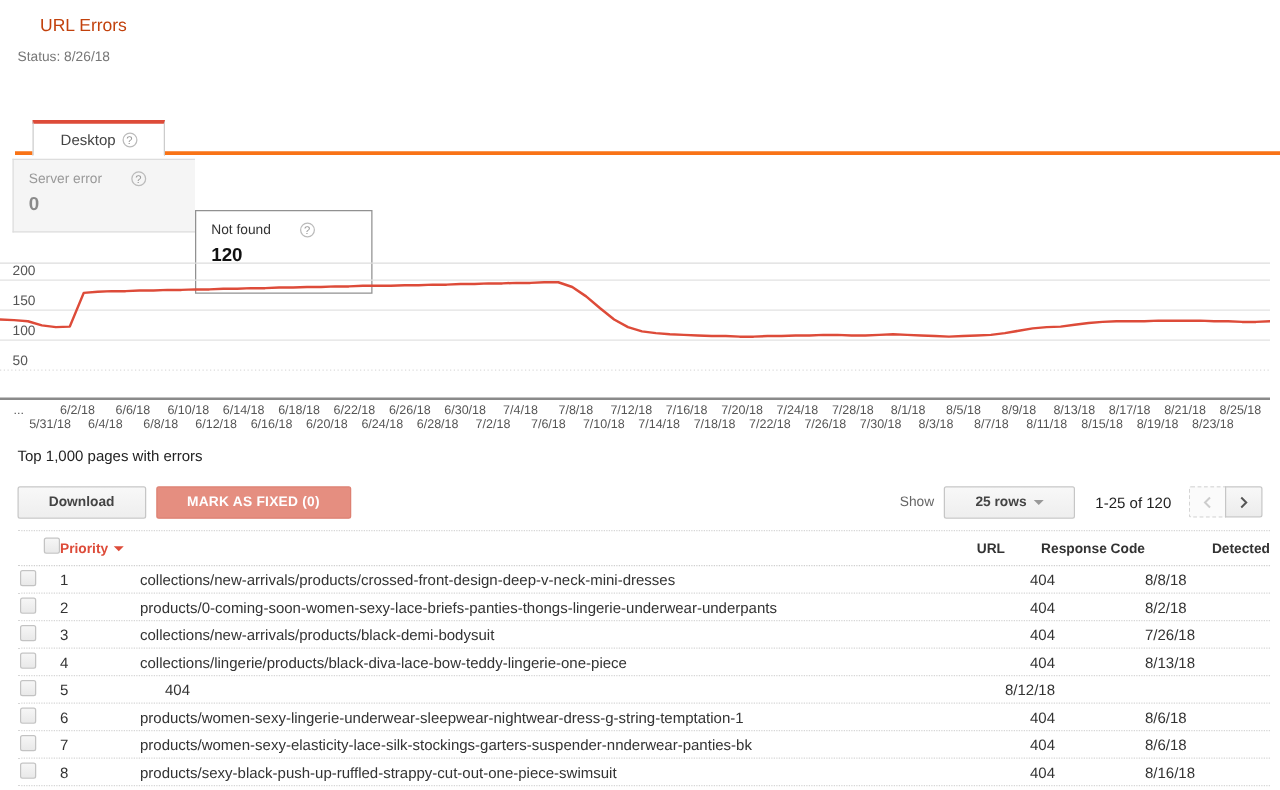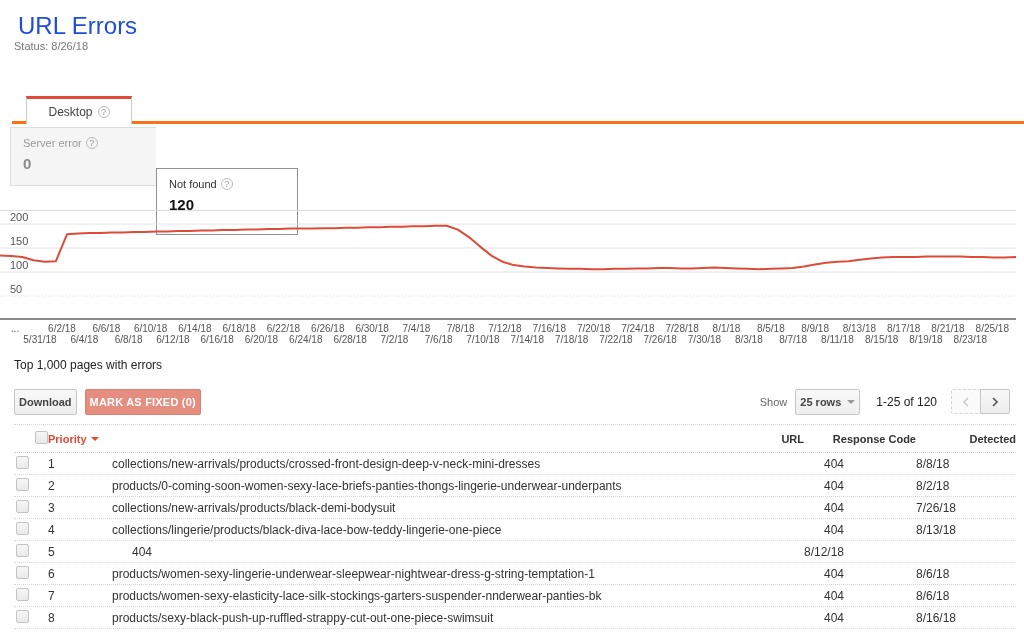--- a/index.html
+++ b/index.html
@@ -1,58 +1,58 @@
 <!DOCTYPE html>
 <html><head>
 <meta charset="utf-8">
 <style>
   * { margin:0; padding:0; box-sizing:border-box; }
   html,body { background:#fff; }
   body { font-family:"Liberation Sans", sans-serif; color:#333; }
   #app { position:relative; width:1024px; height:632px; background:#fff; overflow:hidden; }
 
   
-  .page-title { position:absolute; left:18px; top:12px; font-size:24px; font-weight:400; color:#1d4ed8; }
+  .page-title { position:absolute; left:32px; top:12px; font-size:14px; font-weight:400; color:#c2410c; }
   .page-status { position:absolute; left:14px; top:40px; font-size:11px; color:#777; }
 
   
   .tabbar { position:absolute; left:0; right:0; top:96px; height:28px; border-bottom:3px solid #f97316;margin-left:12px; }
   .tab-active { position:absolute; left:14px; top:0; height:29px; width:106px;
     background:#fff; border:1px solid #ccc; border-top:3px solid #dd4b39; border-bottom:1px solid #fff;
     display:flex; align-items:center; justify-content:center; gap:5px; font-size:12px; color:#444; cursor:pointer; }
 
   .help-icon { display:inline-flex; width:12px; height:12px; border:1px solid #bbb; border-radius:50%;
     color:#999; font-size:9px; line-height:10px; align-items:center; justify-content:center; flex:0 0 auto; }
 
   
   .cards { position:absolute; left:10px; top:124px; display:flex; align-items:flex-start; }
   .card { padding:9px 12px; cursor:pointer; }
   .card-inactive { margin-top:3px; width:146px; height:59px; background:#f5f5f5; border:1px solid #ddd; border-right:none; }
   .card-active { width:142px; height:67px; background:#fff; border:1px solid #919191;margin-top:44px; }
-  .card-label { font-size:11px; display:flex; align-items:center; gap:4px; }
+  .card-label { font-size:11px; display:flex; align-items:center; gap:23px; }
   .card-inactive .card-label { color:#999; }
   .card-active .card-label { color:#333; }
   .card-value { margin-top:6px; font-size:15px; font-weight:bold; }
   .card-inactive .card-value { color:#8a8a8a; }
   .card-active .card-value { color:#111; }
 
   
   .chart { position:absolute; left:0; top:210px; width:1016px; }
   .plot { position:relative; height:110px; border-top:1px solid #ddd; border-bottom:2px solid #8a8a8a; }
   .plot svg { position:absolute; left:0; top:0; }
   .ytick { position:absolute; left:10px; font-size:11px; color:#555; line-height:11px; }
   .xlabels { position:relative; height:26px; }
   .xlabels span { position:absolute; transform:translateX(-50%); white-space:nowrap; font-size:10px; color:#555; }
 
   
   .section-title { position:absolute; left:14px; top:358px; font-size:12px; color:#222; }
 
   
   .toolbar { position:absolute; left:14px; top:388px; width:996px; height:27px; display:flex; align-items:center; }
-  .btn { height:26px; padding:0 4px; font-size:11px; font-weight:bold; color:#444;
+  .btn { height:26px; padding:0 24px; font-size:11px; font-weight:bold; color:#444;
     background:linear-gradient(#f8f8f8,#eee); border:1px solid #c6c6c6; border-radius:2px;
     display:inline-flex; align-items:center; gap:6px; cursor:pointer; }
   .btn-fixed { margin-left:8px; background:#e58e80; border:1px solid #dd8072; color:#fff; letter-spacing:.2px; }
   .filter-wrap { position:relative; margin-left:10px; }
   .filter-input { width:122px; height:26px; border:1px solid #d9d9d9; border-radius:1px; padding:0 24px 0 8px;
     font-size:11px; color:#333; font-family:"Liberation Sans", sans-serif; }
   .filter-input::placeholder { color:#999; }
   .funnel { position:absolute; right:6px; top:7px; }
   .toolbar-right { margin-left:auto; display:flex; align-items:center; }
   .show-label { font-size:11px; color:#666; margin-right:8px; }

